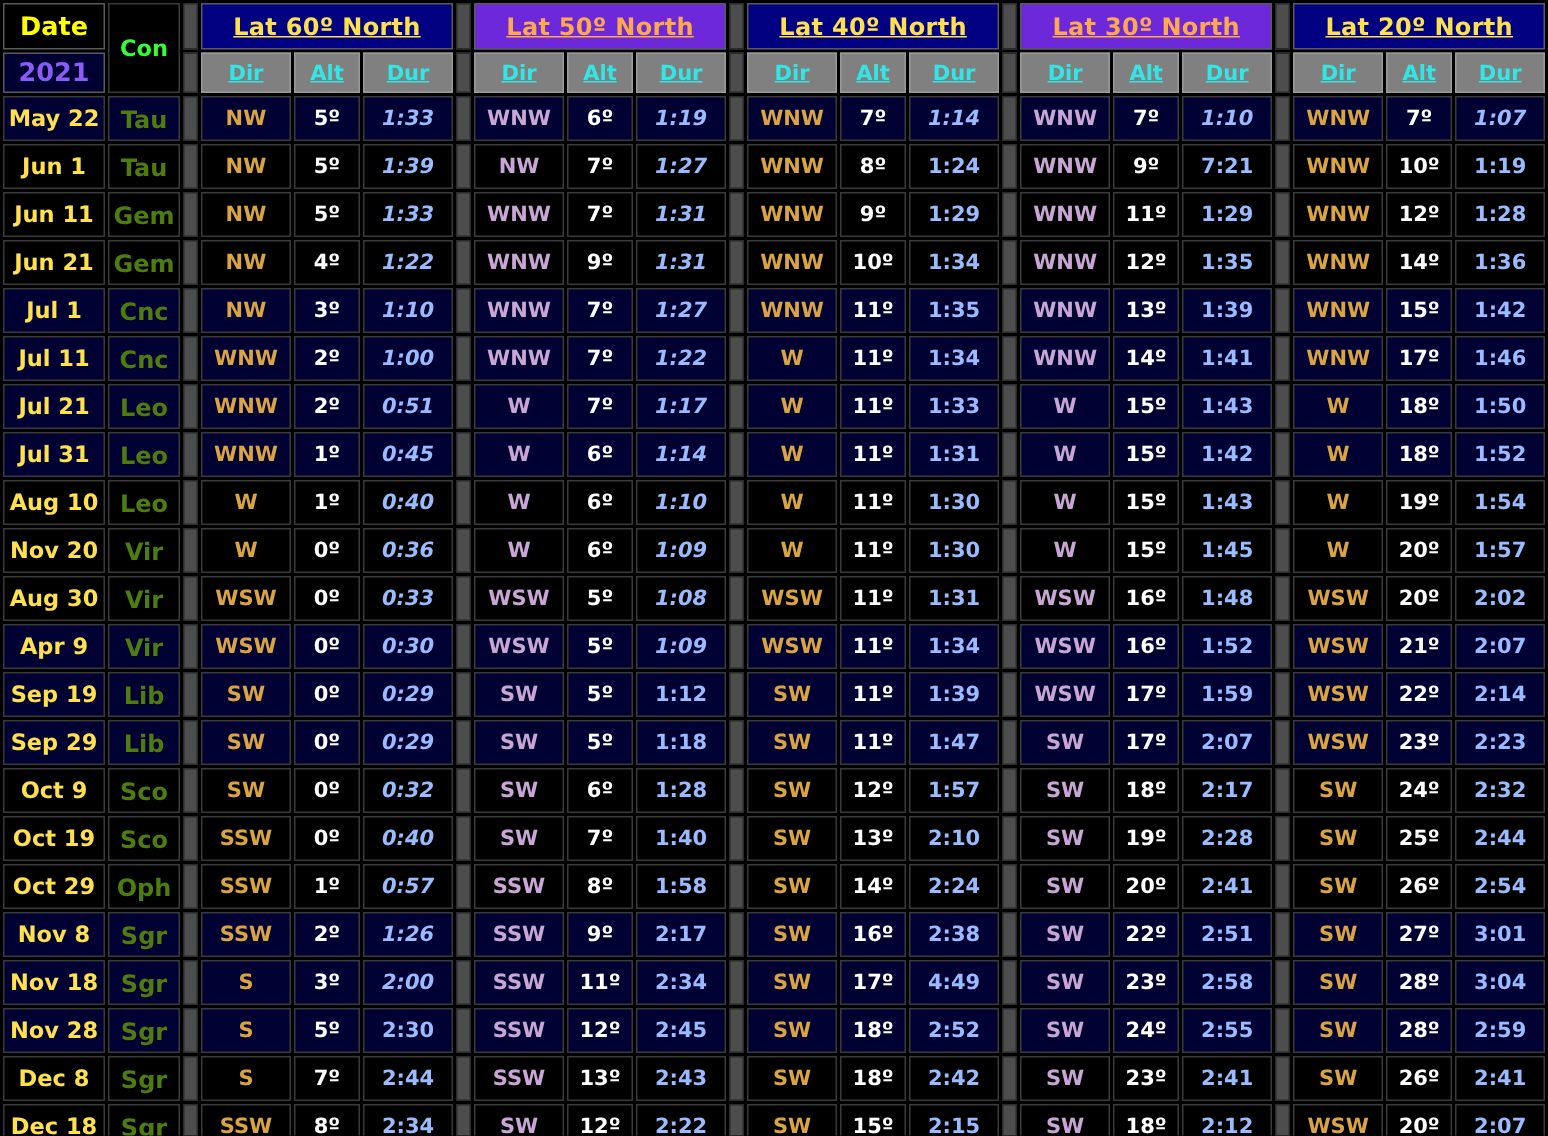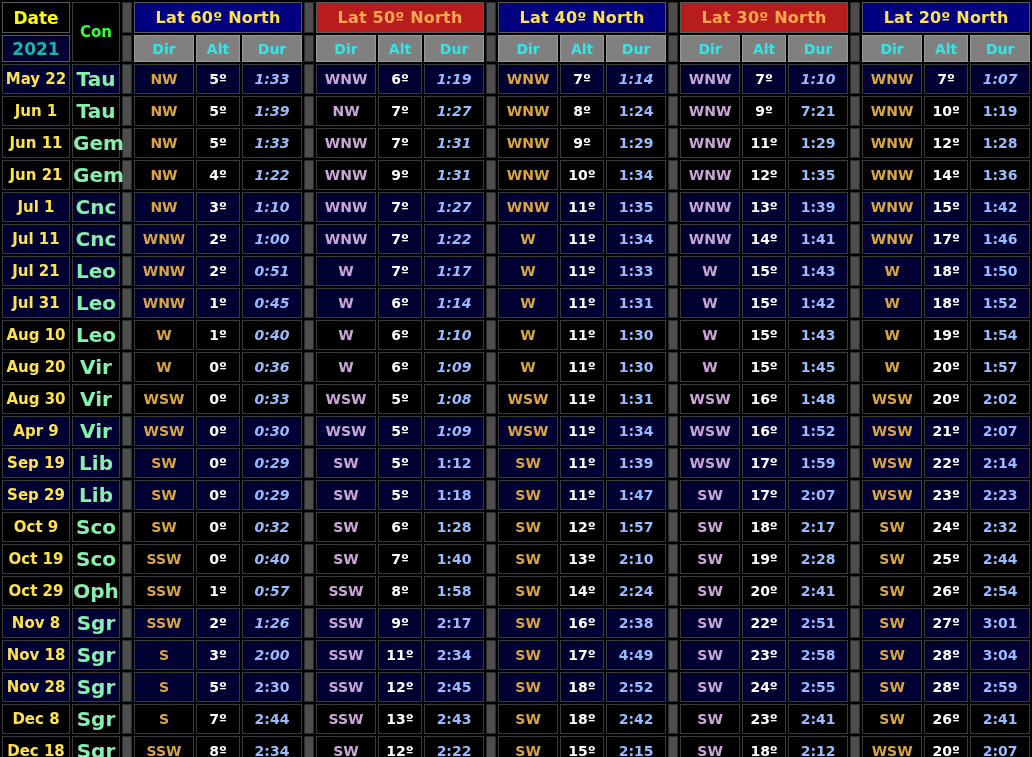--- a/index.html
+++ b/index.html
@@ -34,42 +34,44 @@
 
   
   td.gap{background:#4d4d4d;border:1px solid #2a2a2a;}
 
   
   td.grp{
     font-size:16px;
     letter-spacing:.2px;
     height:29px;
     border:1px solid #5a5a5a;
+    text-decoration:underline;
   }
   td.grp.navy{background:#000080;color:#ffe14d;}
-  td.grp.black{background:#b91c1c;color:#ffa94d;}
+  td.grp.black{background:#6d28d9;color:#ffa94d;}
 
   
   td.sub{
     background:#808080;
     color:#33e6e6;
     font-size:14px;
     height:25px;
     border:1px solid #9a9a9a;
+    text-decoration:underline;
   }
 
   
   td.dateword{background:#000;color:#ffff00;font-size:17px;border:1px solid #5a5a5a;text-align:center;}
-  td.yearword{background:#000033;color:#14b8a6;font-size:17px;border:1px solid #5a5a5a;}
+  td.yearword{background:#000033;color:#8b5cf6;font-size:17px;border:1px solid #5a5a5a;}
   td.conword{background:#000;color:#33ff33;font-size:15px;border:1px solid #3a3a3a;margin-left:48px;}
 
   
   tr.row td{height:28px;}
   td.date{font-size:15px;color:#ffe14d;}
-  td.con{font-size:20px;color:#86efac;}
+  td.con{font-size:16px;color:#4d7c0f;}
   td.dir{font-size:14px;}
   td.alt{font-size:14px;color:#ffffff;}
   td.dur{font-size:14px;color:#99bbff;}
 
   
   td.dir.warm{color:#d9a441;}
   td.dir.cool{color:#c9a6d6;}
 
   
   tr.navy td.date,tr.navy td.con,tr.navy td.dir,tr.navy td.alt,tr.navy td.dur{background:#000033;}
@@ -353,21 +355,21 @@
         <td class="gap"></td>
         <td class="dir cool">W</td>
         <td class="alt">15º</td>
         <td class="dur">1:43</td>
         <td class="gap"></td>
         <td class="dir warm">W</td>
         <td class="alt">19º</td>
         <td class="dur">1:54</td>
       </tr>
       <tr class="row black">
-        <td class="date">Aug 20</td>
+        <td class="date">Nov 20</td>
         <td class="con">Vir</td>
         <td class="gap"></td>
         <td class="dir warm">W</td>
         <td class="alt">0º</td>
         <td class="dur ital">0:36</td>
         <td class="gap"></td>
         <td class="dir cool">W</td>
         <td class="alt">6º</td>
         <td class="dur ital">1:09</td>
         <td class="gap"></td>

